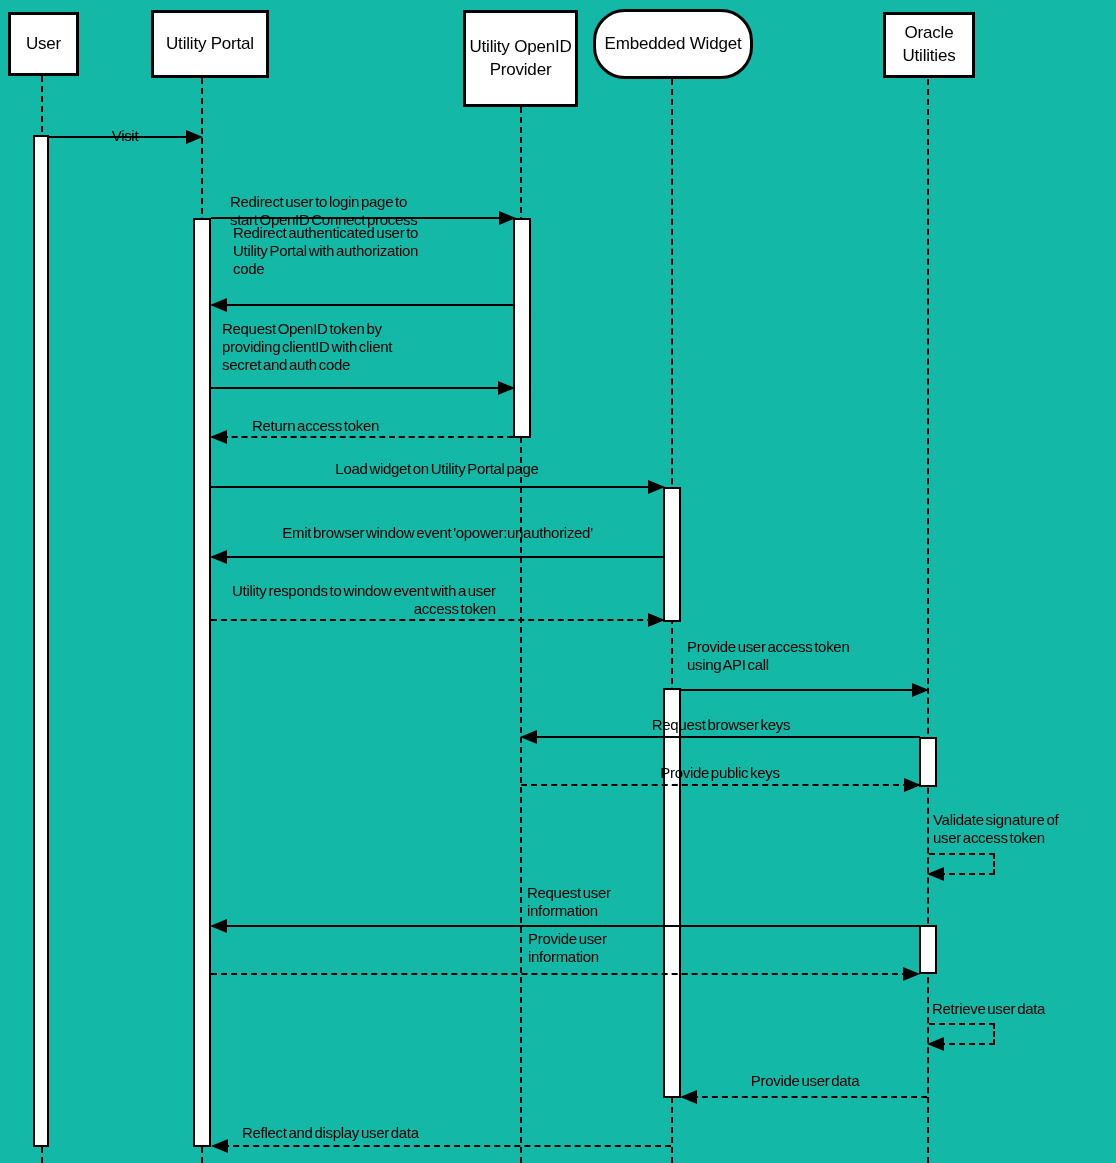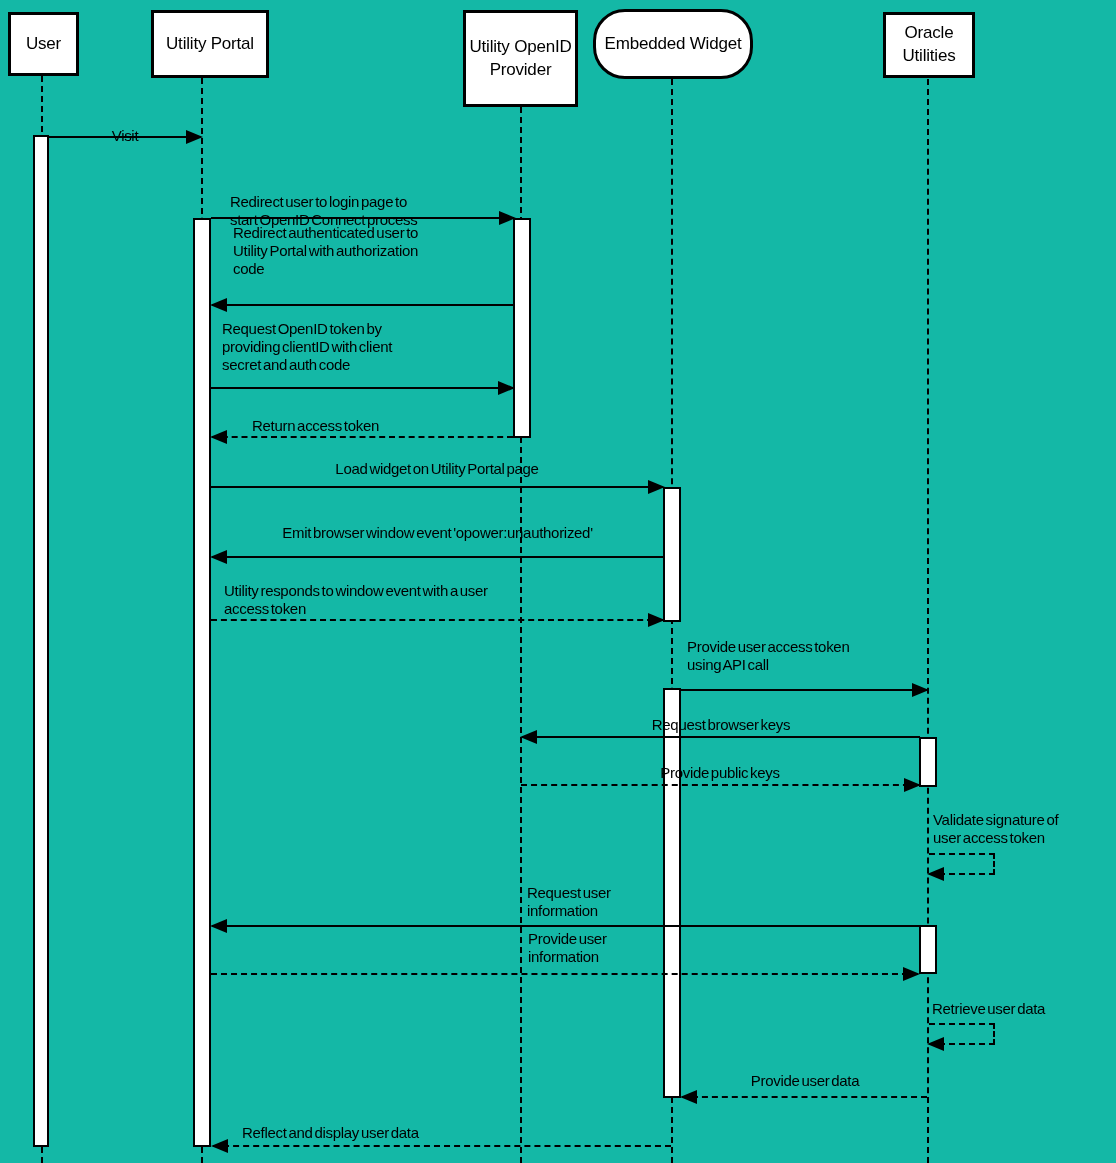--- a/index.html
+++ b/index.html
@@ -106,21 +106,21 @@
   <div class="lbl center" style="left:211px; top:460px; width:452px;">Load widget on Utility Portal page</div>
 
   <div class="msg" style="left:212px; top:556px; width:451px;">
     <span class="head left"></span>
   </div>
   <div class="lbl center" style="left:212px; top:524px; width:451px;">Emit browser window event 'opower:unauthorized'</div>
 
   <div class="msg dashed" style="left:211px; top:619px; width:452px;">
     <span class="head right"></span>
   </div>
-  <div class="lbl" style="left:224px; top:582px;">Utility responds to window event with a user
+  <div class="lbl" style="left:232px; top:582px;text-align:right;">Utility responds to window event with a user
 access token</div>
 
   <div class="msg" style="left:681px; top:689px; width:246px;">
     <span class="head right"></span>
   </div>
   <div class="lbl" style="left:687px; top:638px;">Provide user access token
 using API call</div>
 
   <div class="msg" style="left:522px; top:736px; width:398px;">
     <span class="head left"></span>

